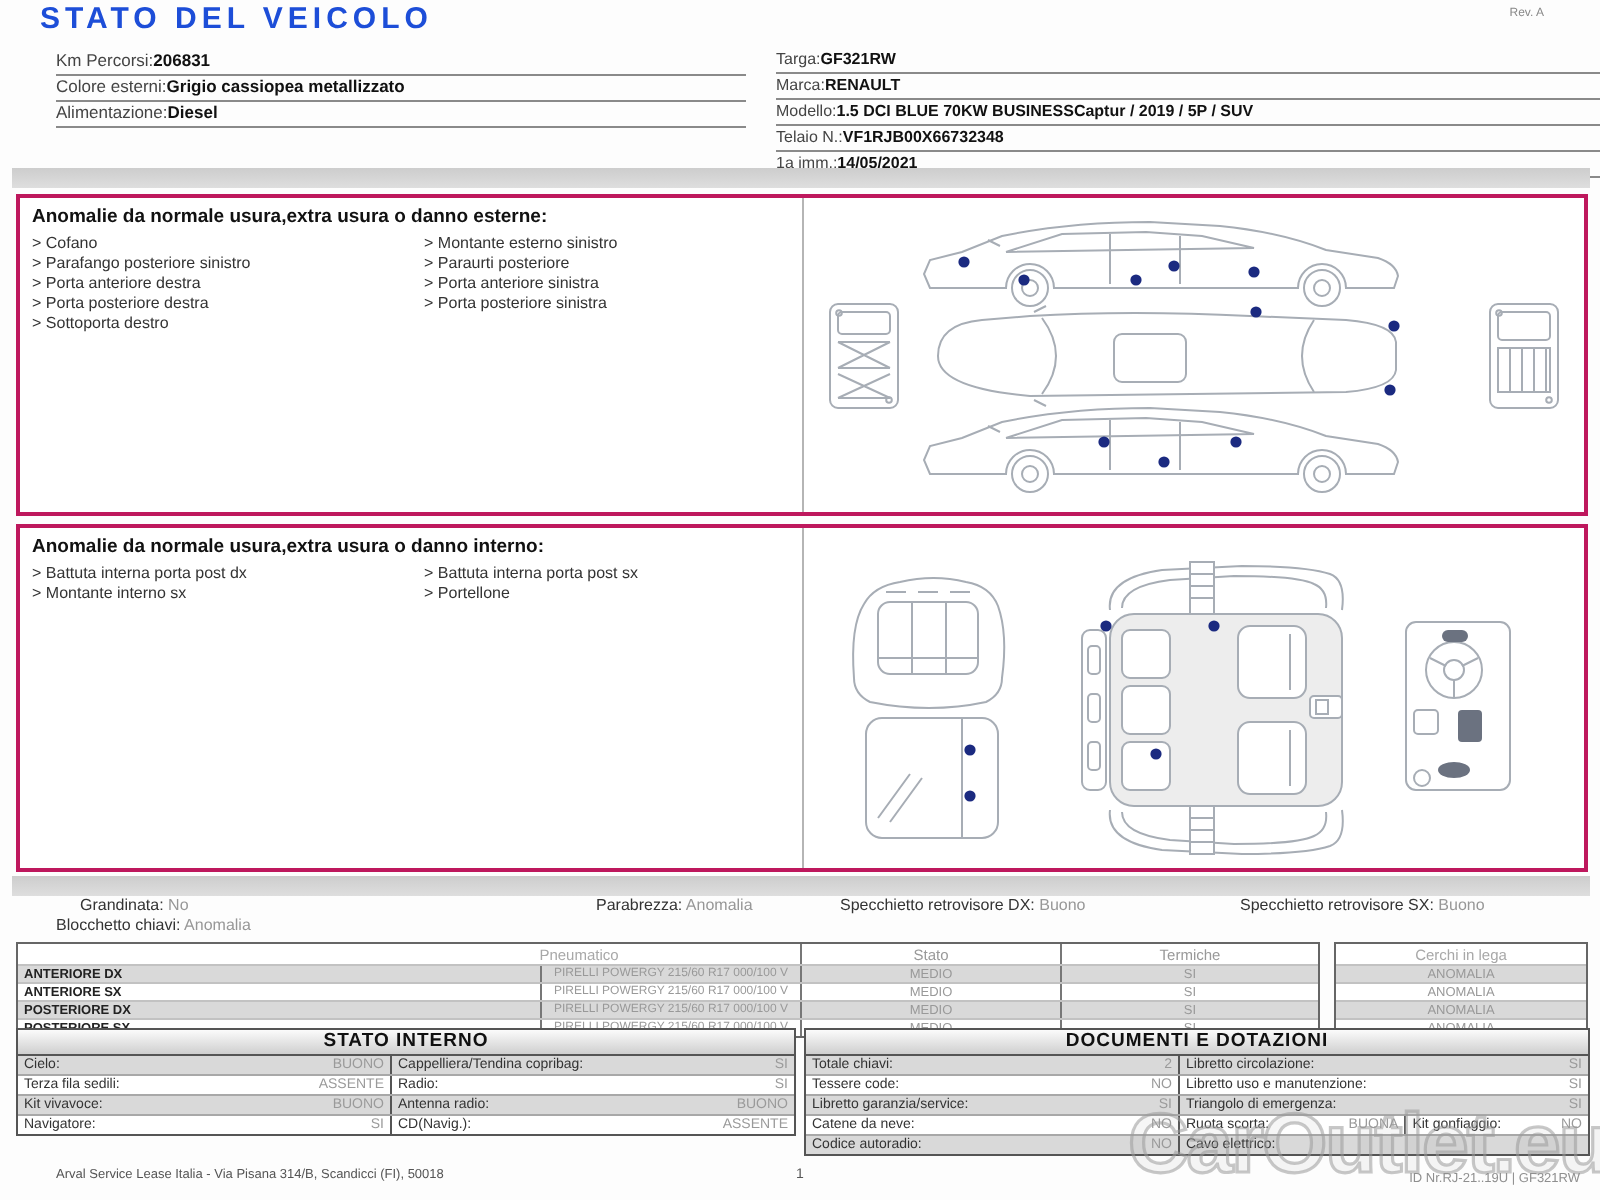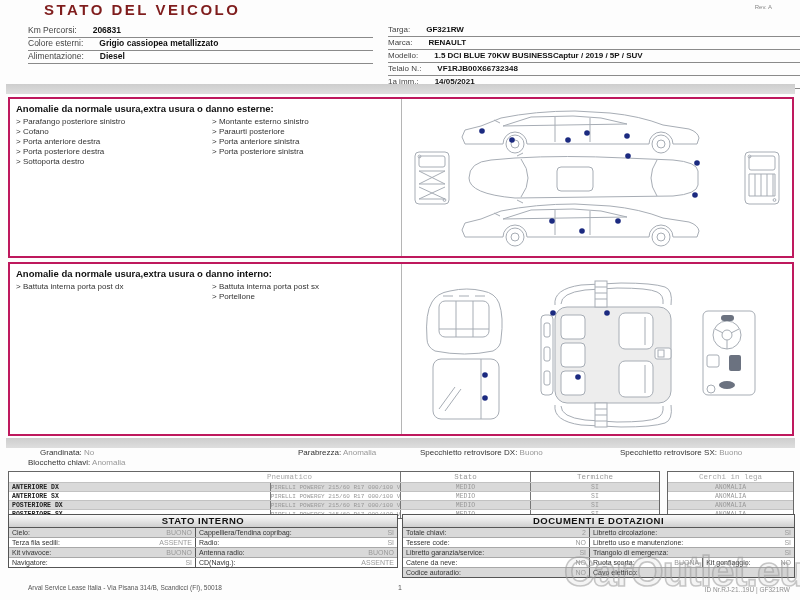--- a/index.html
+++ b/index.html
@@ -1,25 +1,25 @@
 <!DOCTYPE html>
 <html><head>
 <meta charset="utf-8">
 <style>
   html,body{margin:0;padding:0;background:#fff;}
   .page{position:relative;width:800px;height:600px;background:#fdfdfd;overflow:hidden;
         font-family:"Liberation Sans","DejaVu Sans",sans-serif;color:#222;}
 
-  .title{position:absolute;left:44px;top:1px;margin:0;font-size:15px;font-weight:bold;
-         letter-spacing:2.5px;color:#7f1d1d;}
+  .title{position:absolute;left:20px;top:1px;margin:0;font-size:15px;font-weight:bold;
+         letter-spacing:2.5px;color:#1d4ed8;}
   .rev{position:absolute;right:28px;top:4px;font-size:6px;color:#888;}
 
   .info-left{position:absolute;left:28px;top:25px;width:345px;}
   .info-right{position:absolute;left:388px;top:24px;width:418px;}
-  .info-row{display:flex;gap:16px;border-bottom:1px solid #8a8a8a;padding:1px 0 2px 0;
+  .info-row{display:flex;gap:0;border-bottom:1px solid #8a8a8a;padding:1px 0 2px 0;
             font-size:8.5px;line-height:9px;white-space:nowrap;}
   .info-right .info-row{font-size:8px;}
   .info-lbl{color:#444;}
   .info-val{font-weight:bold;color:#111;}
 
   .graybar{position:absolute;left:6px;width:789px;height:10px;background:linear-gradient(#cdcdcd,#dedede);}
   .bar1{top:84px;} .bar2{top:438px;}
 
   .anom-box{position:absolute;left:8px;width:786px;border:2px solid #be185d;background:#fff;display:flex;box-sizing:border-box;}
   .box-ext{top:97px;height:161px;}
@@ -36,21 +36,21 @@
   .car-fill{fill:#ededed;stroke:#a7adb5;stroke-width:1;}
   .car-dark{fill:#6b7280;stroke:none;}
   .dot{fill:#1b2a80;stroke:none;}
 
   .summary-item{position:absolute;font-size:8px;color:#333;white-space:nowrap;}
   .summary-item .val{color:#979797;}
 
   .tyres{position:absolute;left:8px;top:471px;width:787px;font-size:6.5px;}
   .tyre-main{position:absolute;left:0;top:0;width:652px;border:1px solid #666;background:#fff;box-sizing:border-box;}
   .tyre-cerchi{position:absolute;left:659px;top:0;width:127px;border:1px solid #666;background:#fff;box-sizing:border-box;}
-  .trow{display:flex;align-items:center;height:8px;font-family:Liberation Mono, monospace;}
+  .trow{display:flex;align-items:center;height:8px;}
   .trow + .trow{border-top:1px solid #c2c2c2;}
   .thead{height:10px;font-size:7.5px;color:#a8a8a8;}
   .tc{height:100%;display:flex;align-items:center;justify-content:center;box-sizing:border-box;
       border-right:1px solid #777;overflow:hidden;white-space:nowrap;}
   .c-pn{width:392px;padding-left:170px;}
   .c-pos{width:262px;justify-content:flex-start;padding-left:3px;font-weight:bold;color:#222;font-size:6.5px;}
   .c-tyre{width:130px;color:#999;font-size:6px;}
   .c-stato{width:130px;color:#999;}
   .c-term{width:128px;color:#999;border-right:none;}
   .c-one{width:100%;border-right:none;color:#999;}
@@ -127,22 +127,22 @@
       </div>
     </div>
 
   <div class="graybar bar1"></div>
 
   <section class="anom-box box-ext">
     <div class="anom-text">
       <div class="anom-title">Anomalie da normale usura,extra usura o danno esterne:</div>
       <div class="anom-cols">
         <ul id="ext-col1">
+            <li>Cofano</li>
             <li>Parafango posteriore sinistro</li>
-            <li>Cofano</li>
             <li>Porta anteriore destra</li>
             <li>Porta posteriore destra</li>
             <li>Sottoporta destro</li>
           </ul>
         <ul id="ext-col2">
             <li>Montante esterno sinistro</li>
             <li>Paraurti posteriore</li>
             <li>Porta anteriore sinistra</li>
             <li>Porta posteriore sinistra</li>
           </ul>
@@ -204,20 +204,21 @@
       </svg>
     </div>
   </section>
 
   <section class="anom-box box-int">
     <div class="anom-text">
       <div class="anom-title">Anomalie da normale usura,extra usura o danno interno:</div>
       <div class="anom-cols">
         <ul id="int-col1">
             <li>Battuta interna porta post dx</li>
+            <li>Montante interno sx</li>
           </ul>
         <ul id="int-col2">
             <li>Battuta interna porta post sx</li>
             <li>Portellone</li>
           </ul>
       </div>
     </div>
     <div class="anom-diagram">
       <svg width="384" height="157" viewBox="0 0 384 157">
         <g class="car-lines">

